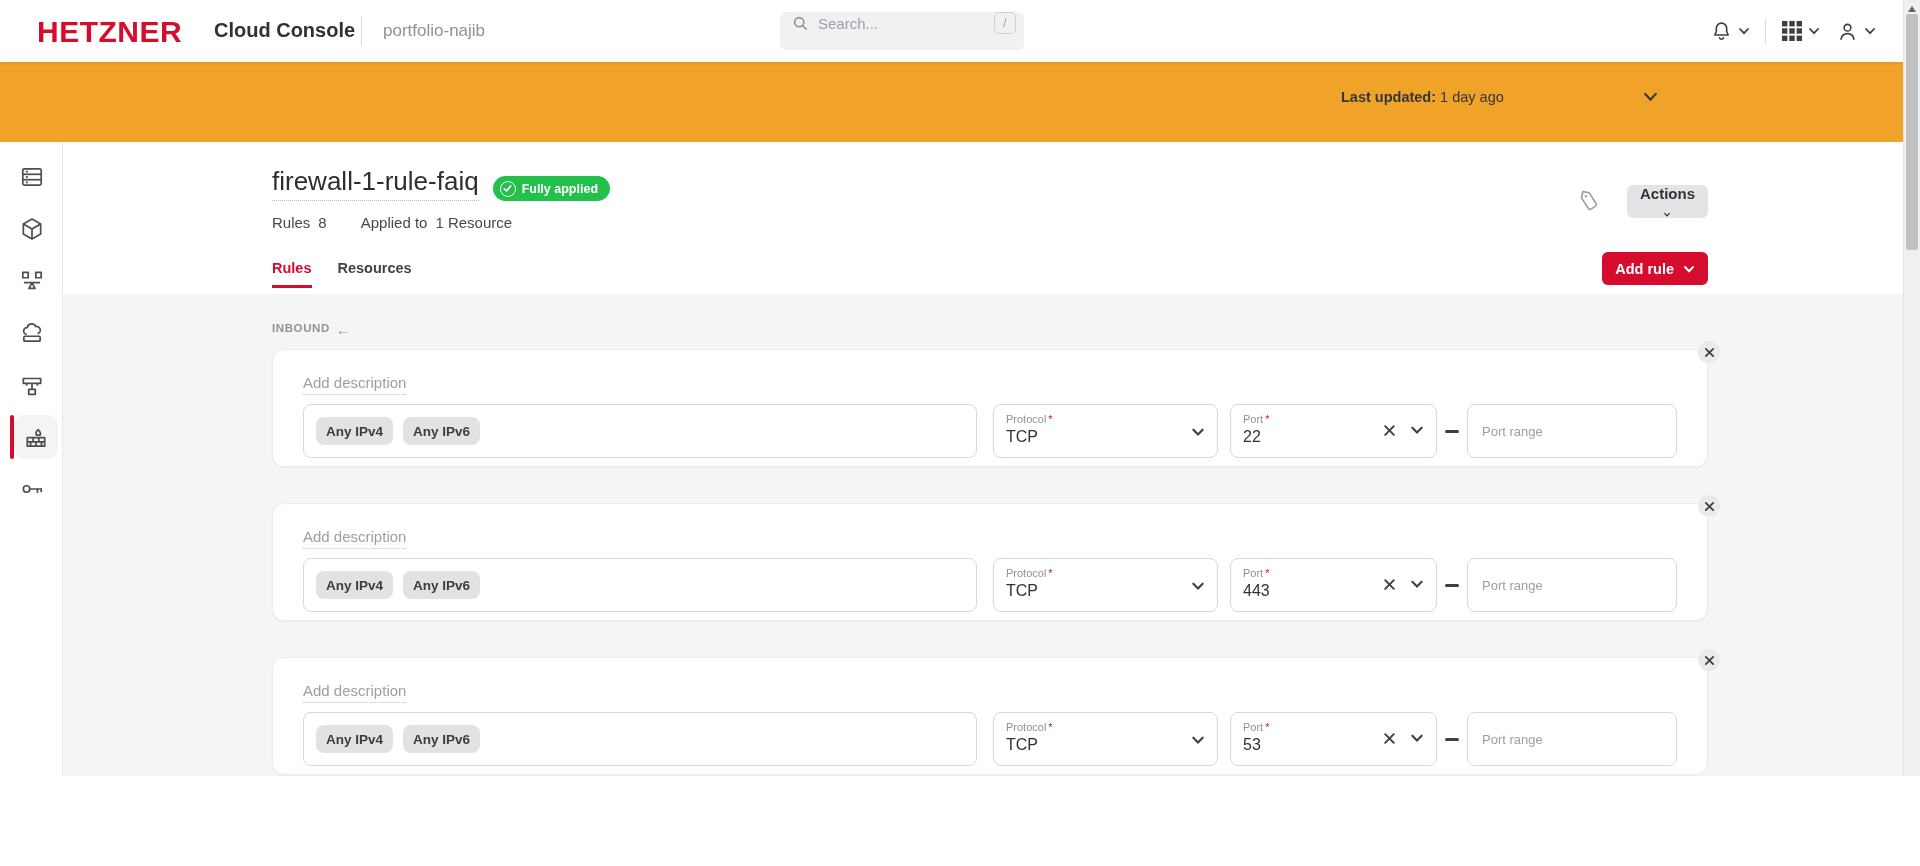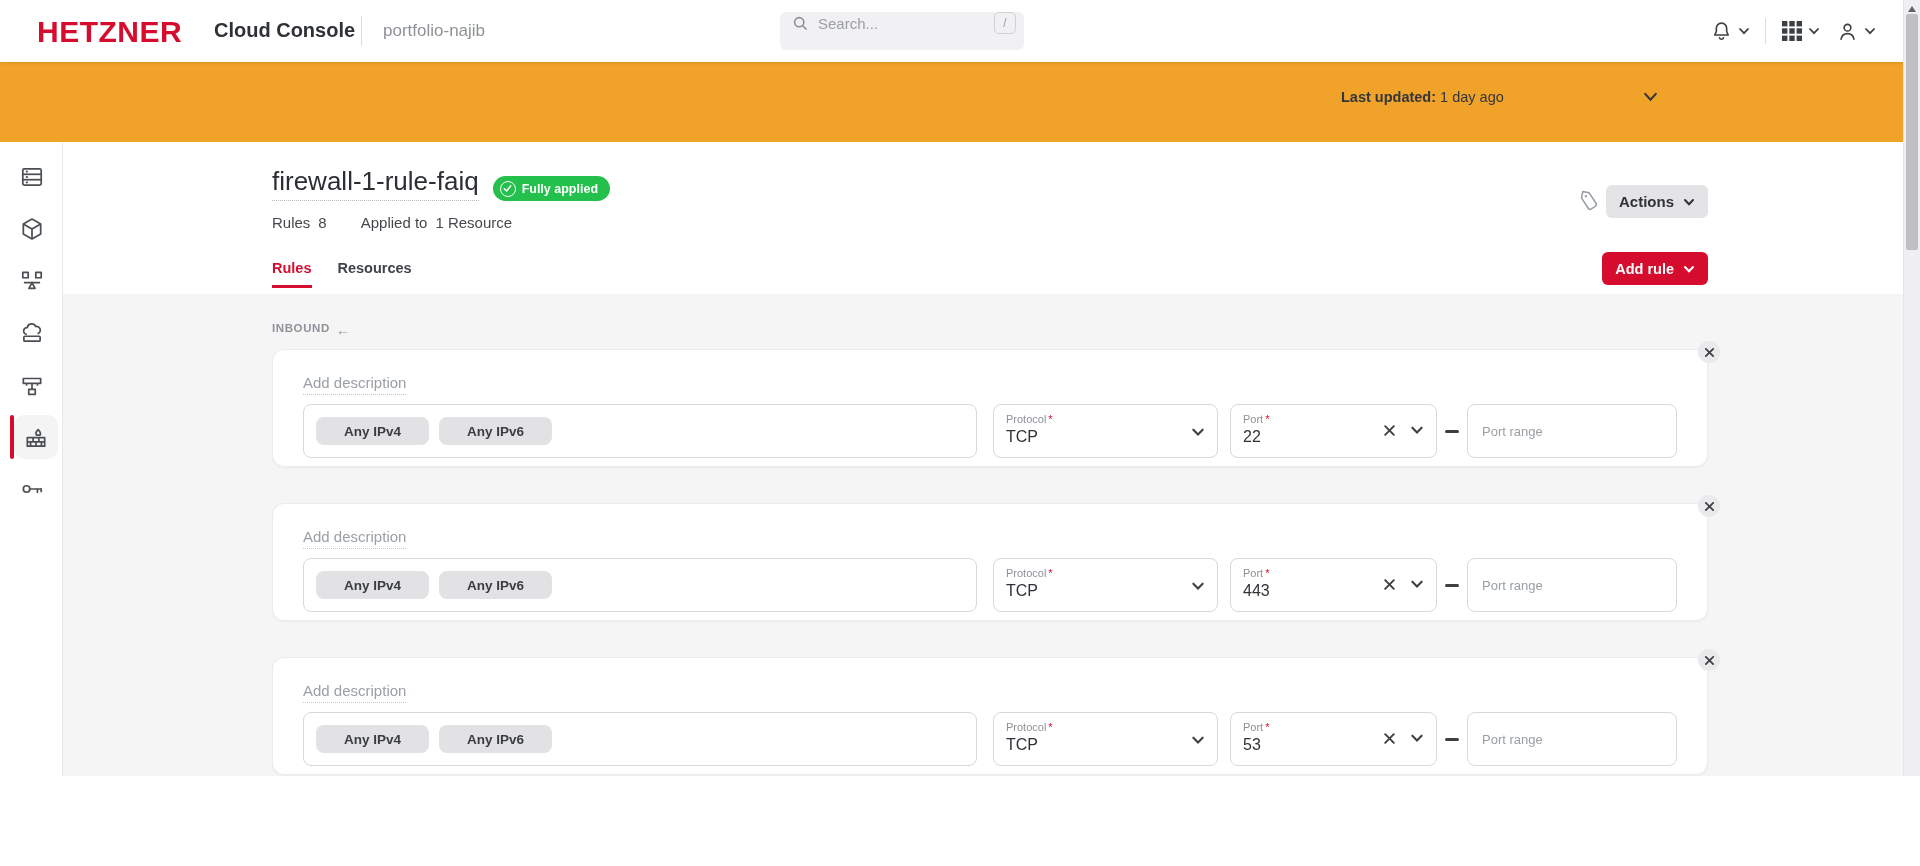--- a/index.html
+++ b/index.html
@@ -55,21 +55,21 @@
   .page-title { font-size:26px; color:#2b2e33; border-bottom:1px dotted #b9bcc0; padding-bottom:3px; cursor:text; }
   .badge { height:25px; border-radius:13px; background:#23c04b; color:#fff; display:flex; align-items:center;
     gap:6px; padding:0 12px 0 7px; font-size:12.5px; font-weight:700; }
   .badge-check { width:16px; height:16px; border:1.4px solid #fff; border-radius:50%;
     display:flex; align-items:center; justify-content:center; }
   .stats-row { position:absolute; left:209px; top:72px; font-size:15px; color:#45484d; display:flex; gap:8px; }
   .stats-row .gap { width:18px; }
   .tag-btn { position:absolute; right:302px; top:47px; cursor:pointer; }
   .actions-btn { position:absolute; right:195px; top:43px; height:33px; background:#e4e4e6; border:none;
     border-radius:6px; padding:0 13px; font-size:15px; font-weight:600; color:#2f3237;
-    display:flex; align-items:center; gap:9px; cursor:pointer; font-family:"Liberation Sans", sans-serif; }
+    display:flex; align-items:center; gap:9px; cursor:pointer; font-family:"Liberation Sans", sans-serif;flex-direction:column; }
   .tabs { position:absolute; left:209px; top:118px; display:flex; gap:26px; }
   .tab { font-size:14.5px; font-weight:600; color:#3f4347; padding-bottom:9px; cursor:pointer; }
   .tab.active { color:#d50c2d; border-bottom:3px solid #d50c2d; }
   .addrule-btn { position:absolute; right:195px; top:110px; height:33px; background:#d50c2d; border:none;
     border-radius:6px; padding:0 13px; font-size:14.5px; font-weight:700; color:#fff;
     display:flex; align-items:center; gap:9px; cursor:pointer; font-family:"Liberation Sans", sans-serif; }
 
   .gray { padding:28px 0 0 209px; }
   .inbound { font-size:11.5px; font-weight:700; letter-spacing:.6px; color:#8f9398;
     display:flex; align-items:flex-start; gap:6px; }
@@ -78,21 +78,21 @@
   .rule-card { position:relative; width:1436px; background:#fff; border:1px solid #ececee;
     border-radius:12px; box-shadow:0 1px 2px rgba(0,0,0,.04); height:118px; padding:24px 30px 0; margin-top:11px; }
   .rule-card + .rule-card { margin-top:36px; }
   .close-btn { position:absolute; top:-9px; right:-13px; width:22px; height:22px; border-radius:50%;
     background:#eaeaec; border:none; display:flex; align-items:center; justify-content:center; cursor:pointer; }
   .desc { font-size:15px; color:#9aa0a6; border-bottom:1px dotted #c3c6ca; display:inline-block;
     padding-bottom:3px; cursor:text; }
   .rule-row { display:flex; align-items:center; margin-top:9px; }
   .field { height:54px; border:1px solid #d7d8db; border-radius:8px; background:#fff; }
   .src-box { width:674px; margin-right:16px; display:flex; align-items:center; gap:10px; padding:0 12px; cursor:text; }
-  .chip { height:28px; background:#e2e2e4; border-radius:8px; padding:0 28px; display:flex; align-items:center;
+  .chip { height:28px; background:#e2e2e4; border-radius:8px; padding:0 10px; display:flex; align-items:center;
     font-size:13.5px; font-weight:600; color:#3a3d41; cursor:default; }
   .proto { width:225px; margin-right:12px; position:relative; padding:8px 12px; cursor:pointer; }
   .f-label { font-size:11px; color:#8d9196; }
   .f-label .req { color:#d50c2d; margin-left:2px; }
   .f-value { font-size:16px; color:#2f3237; margin-top:3px; }
   .proto-chevron { position:absolute; right:12px; top:20px; }
   .port { width:207px; position:relative; padding:8px 12px; }
   .port input { border:none; outline:none; font-size:16px; color:#2f3237; margin-top:3px; width:100px;
     font-family:"Liberation Sans", sans-serif; background:transparent; }
   .port-icons { position:absolute; right:12px; top:18px; display:flex; align-items:center; gap:14px; }

